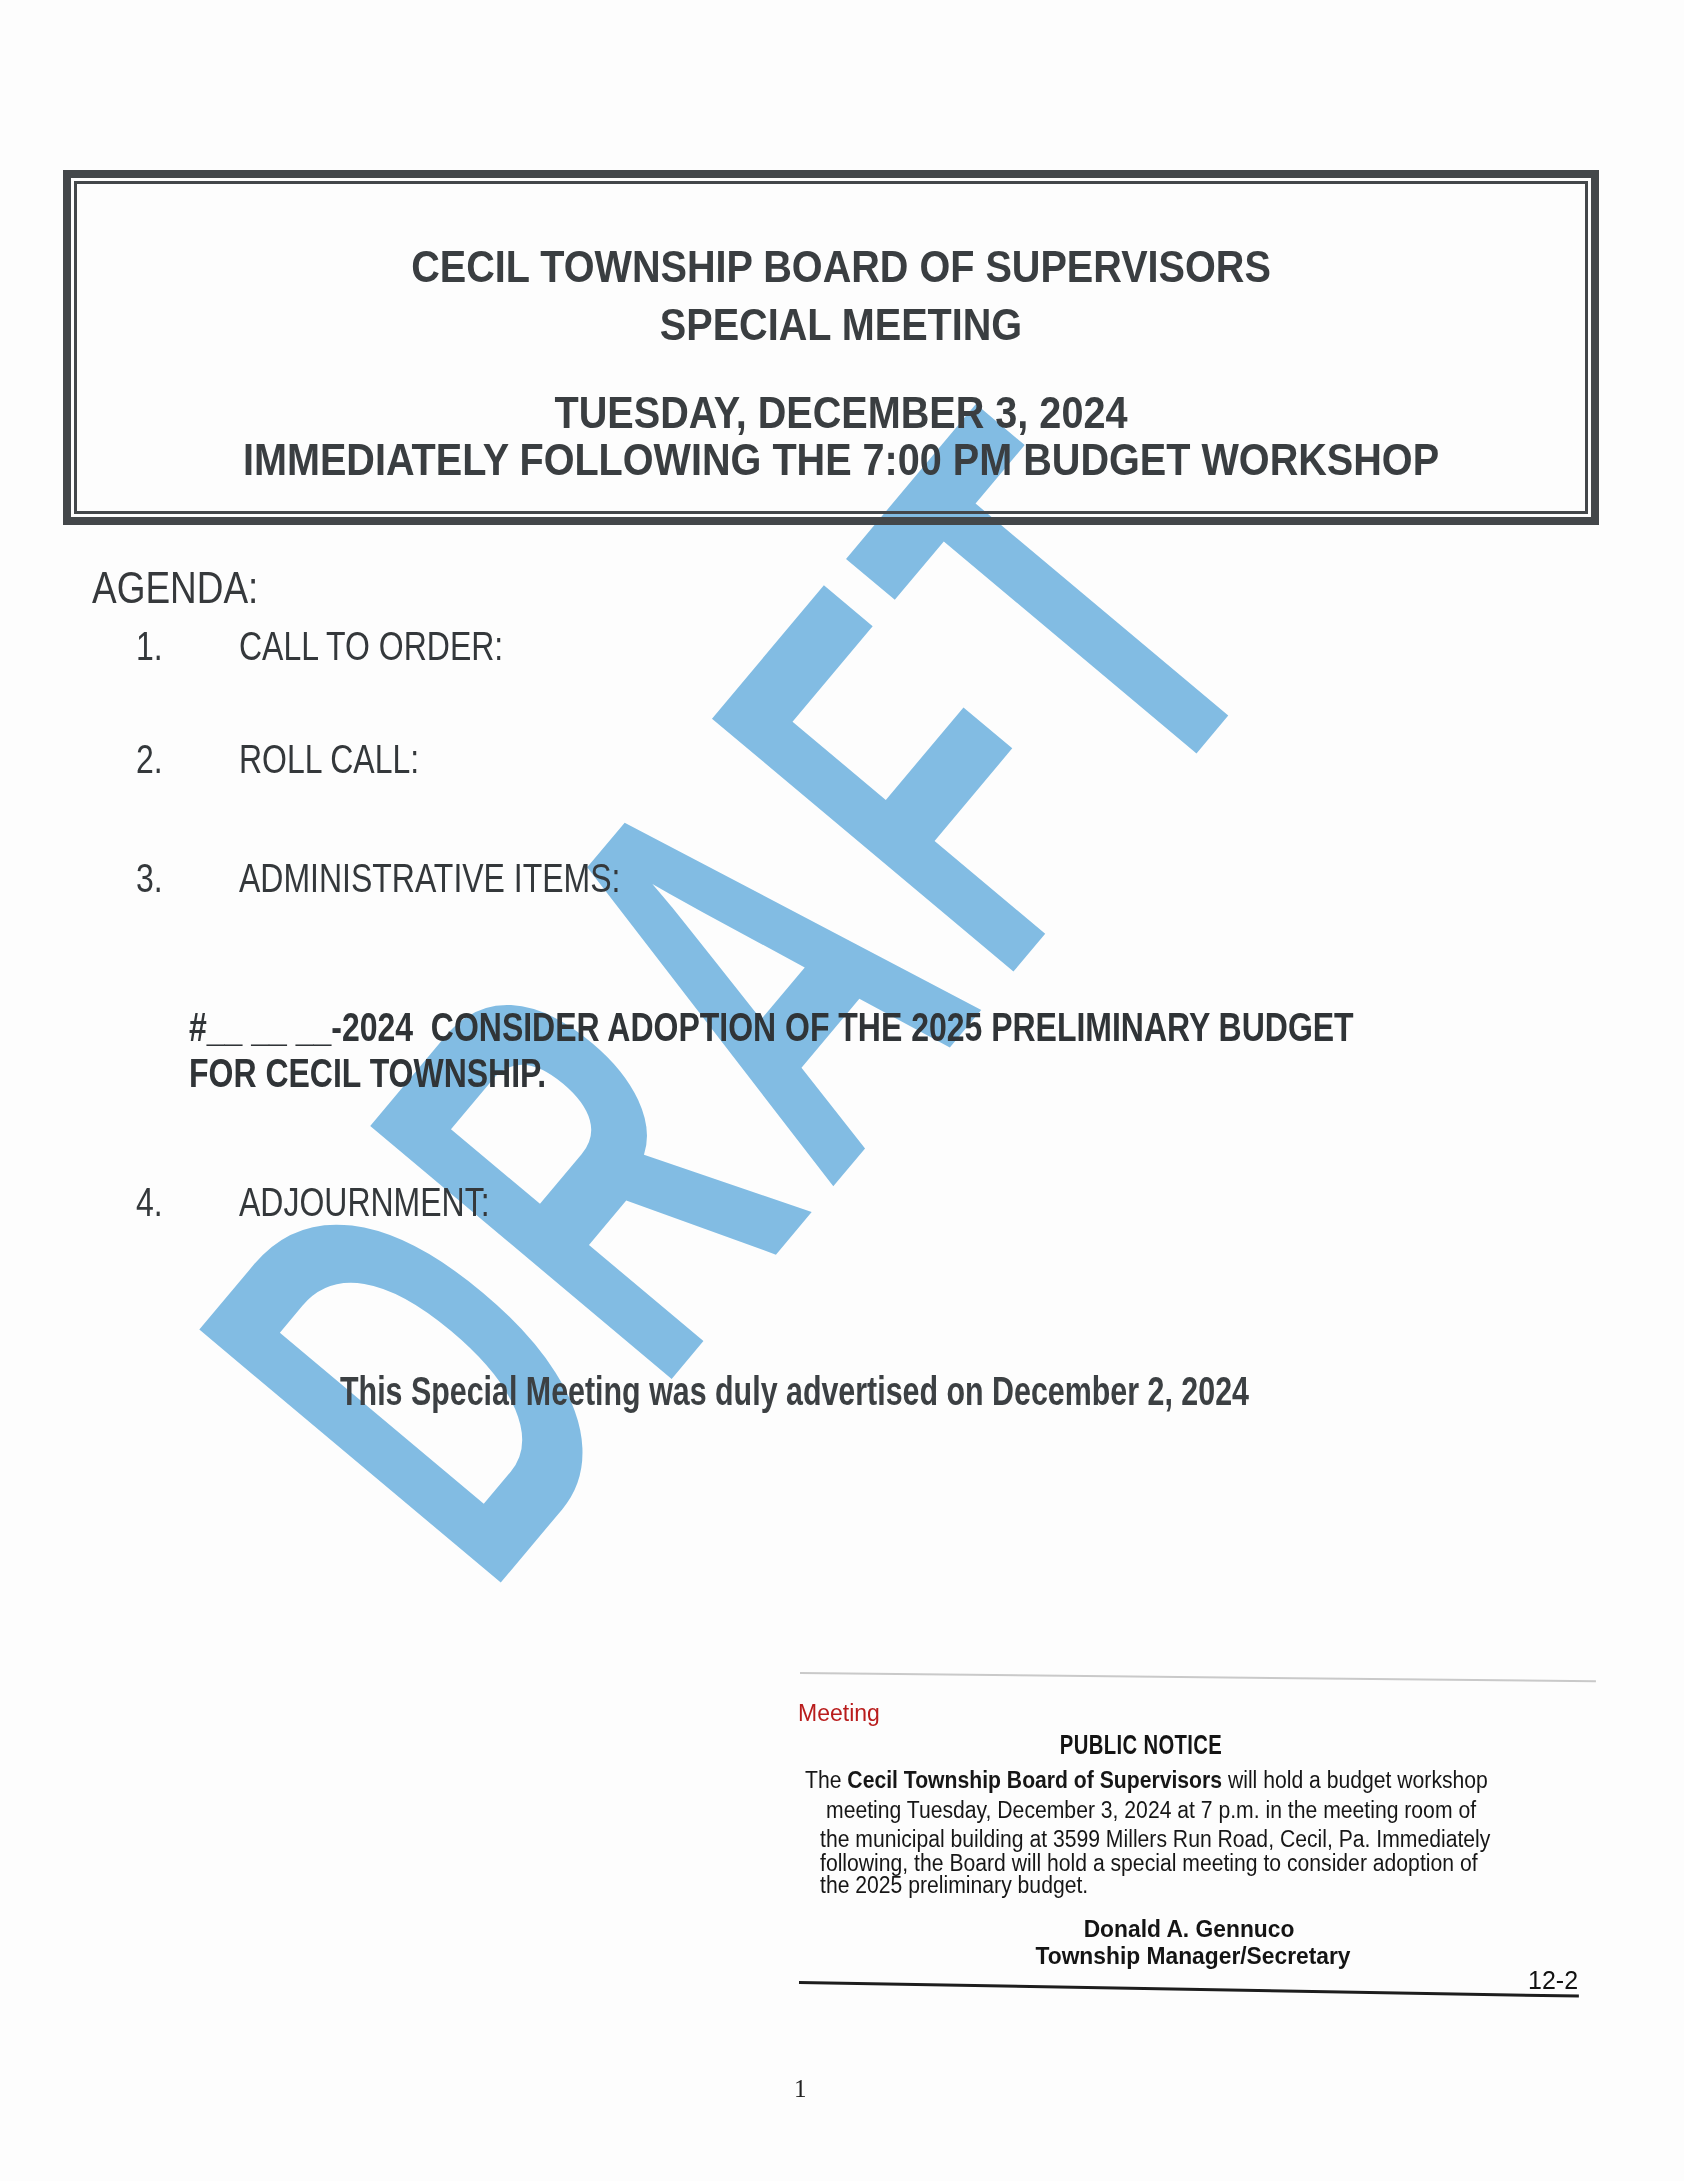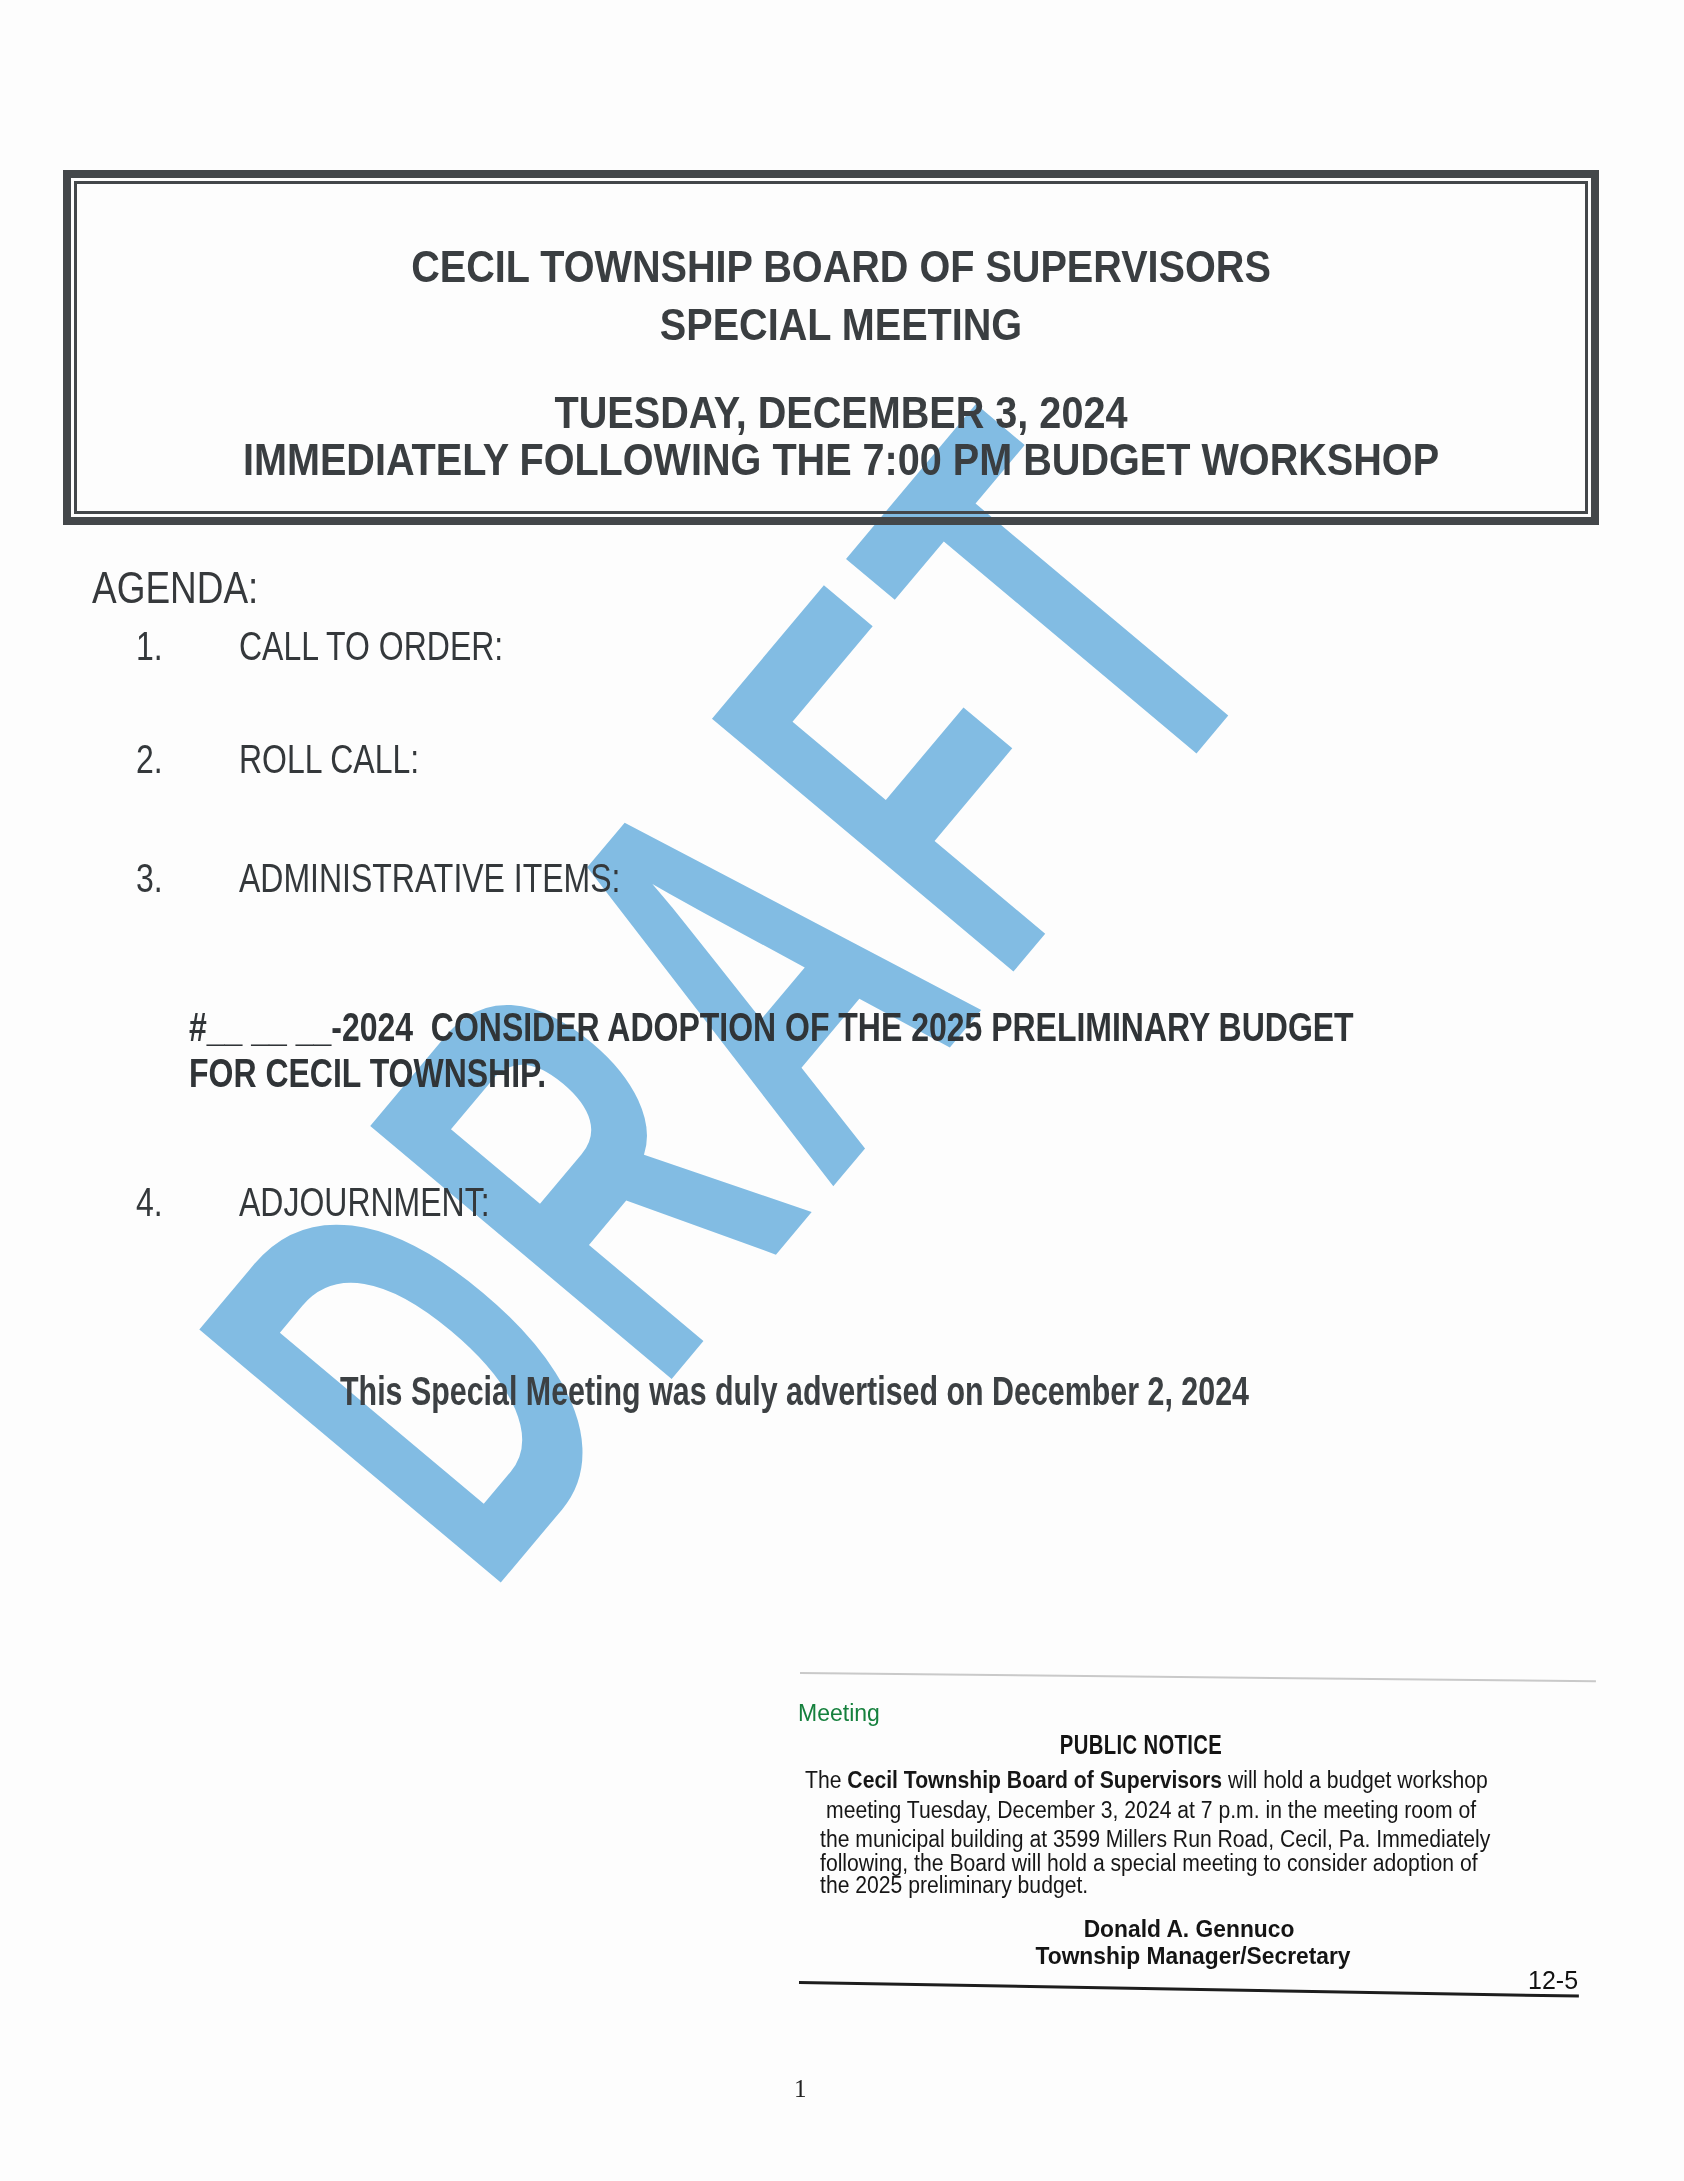--- a/index.html
+++ b/index.html
@@ -66,21 +66,21 @@
     position:absolute;left:340px;top:1346px;
     font-size:40px;font-weight:bold;color:#3c4043;
     transform:scaleX(0.76);transform-origin:left top;white-space:nowrap;
   }
   
   .clipping{position:absolute;left:784px;top:1644px;width:818px;height:343px;color:#141414;}
   .clip-top-edge{
     position:absolute;left:16px;top:5px;width:796px;height:2px;
     background:#c9c9c9;transform:rotate(0.6deg);transform-origin:left center;
   }
-  .clip-corner{position:absolute;left:14px;top:33px;font-size:23px;color:#15803d;white-space:nowrap;}
+  .clip-corner{position:absolute;left:14px;top:33px;font-size:23px;color:#b91c1c;white-space:nowrap;}
   .clip-title{
     position:absolute;left:357px;top:63px;
     font-size:27px;font-weight:bold;letter-spacing:0.5px;white-space:nowrap;
     transform:translateX(-50%) scaleX(0.75);
   }
   .clip-body-line{
     position:absolute;font-size:23px;color:#161616;white-space:nowrap;
     transform:scaleX(0.92);transform-origin:left top;
   }
   .clip-sig{
@@ -142,21 +142,21 @@
 
       <div class="clip-body-line" style="left:21px;top:100px"><span>The </span><b class="org">Cecil Township Board of Supervisors</b><span> will hold a budget workshop</span></div>
       <div class="clip-body-line" style="left:42px;top:130px">meeting Tuesday, December 3, 2024 at 7 p.m. in the meeting room of</div>
       <div class="clip-body-line" style="left:36px;top:159px">the municipal building at 3599 Millers Run Road, Cecil, Pa. Immediately</div>
       <div class="clip-body-line" style="left:36px;top:183px">following, the Board will hold a special meeting to consider adoption of</div>
       <div class="clip-body-line" style="left:36px;top:205px">the 2025 preliminary budget.</div>
 
       <div class="clip-sig" style="left:405px;top:248px">Donald A. Gennuco</div>
       <div class="clip-sig" style="left:409px;top:275px">Township Manager/Secretary</div>
 
-      <div class="clip-code">12-5</div>
+      <div class="clip-code">12-2</div>
       <div class="clip-bottom-rule"></div>
     </div>
 
     <div class="page-number">1</div>
 
   </div>
 </div>
 
 
 </body></html>

